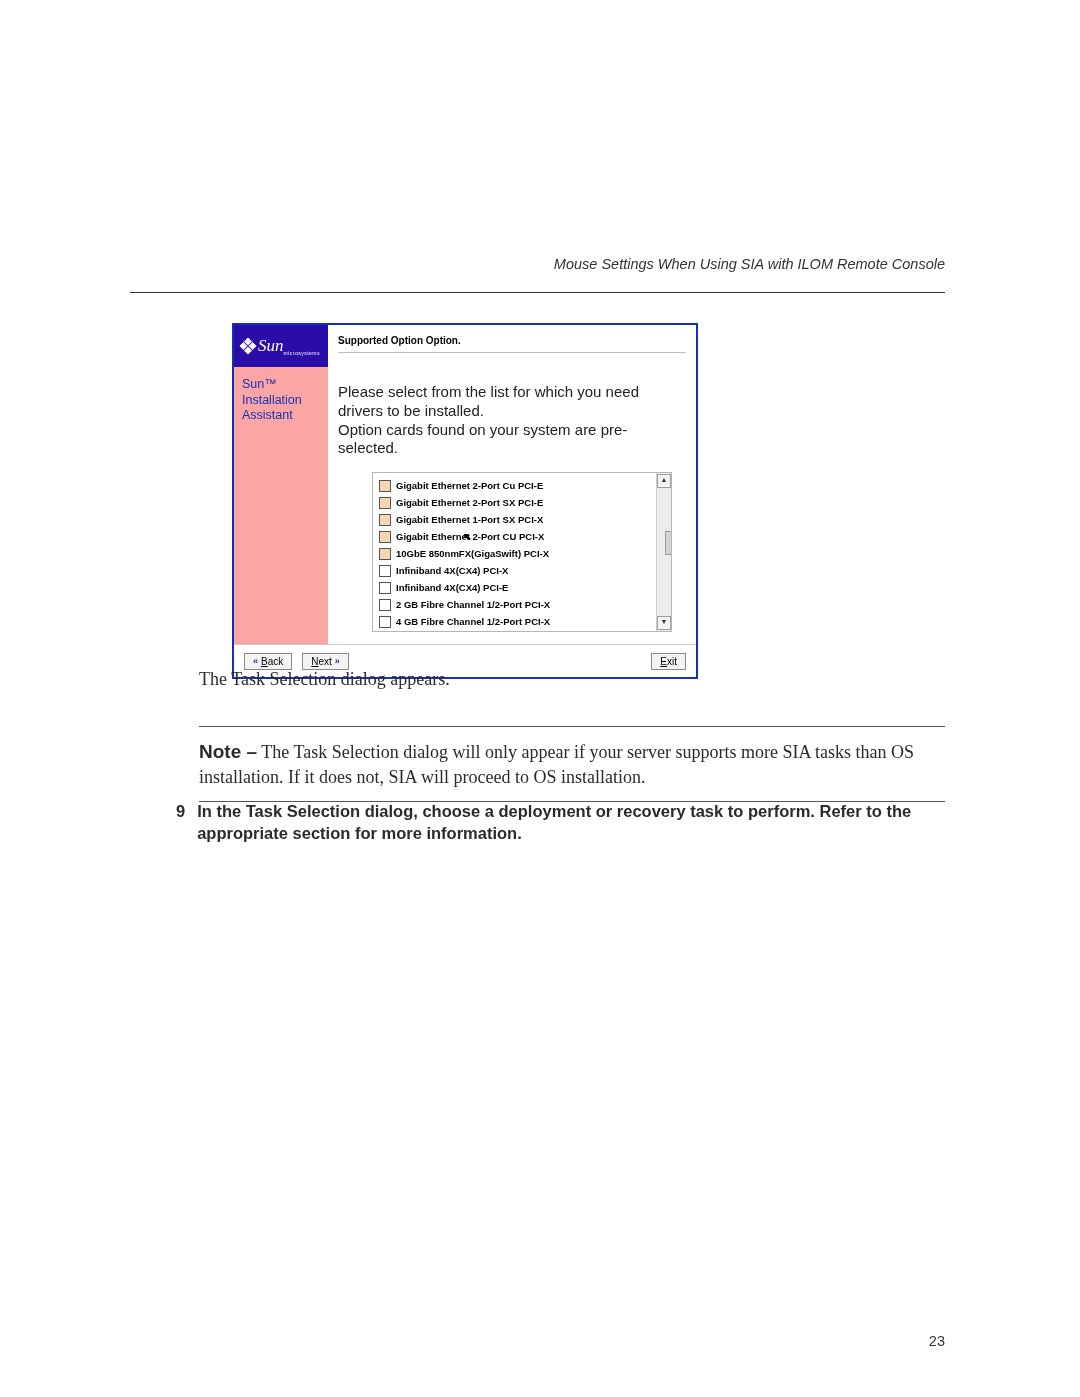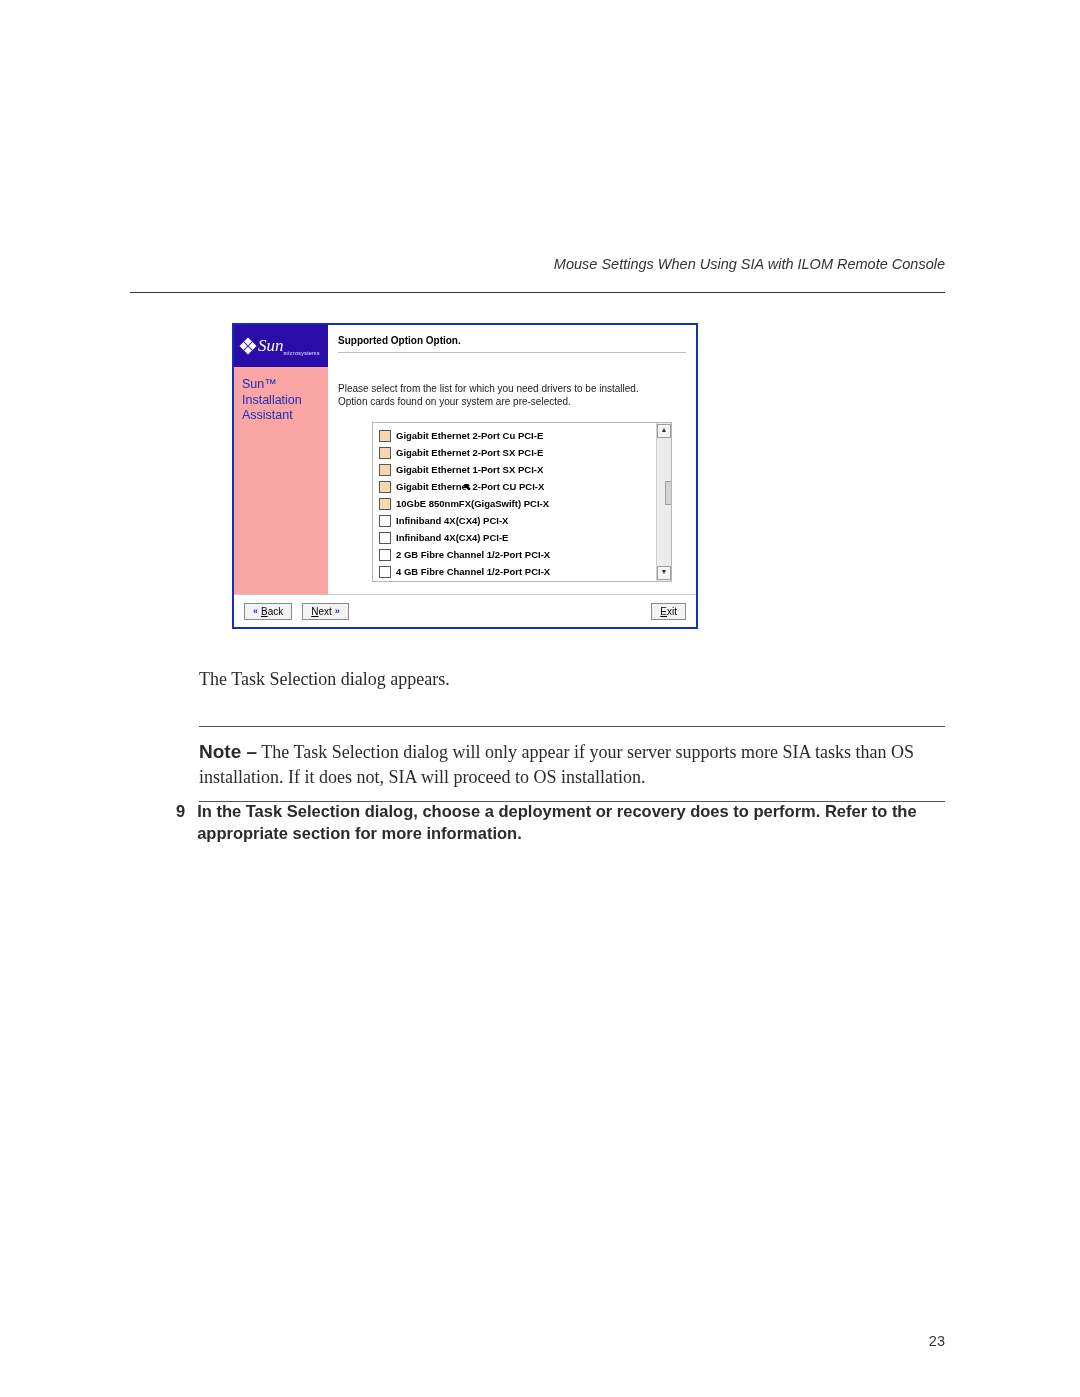--- a/index.html
+++ b/index.html
@@ -113,21 +113,21 @@
   .panel-heading {
     font-size: 10px;
     font-weight: bold;
     color: #000;
     border-bottom: 1px solid #bfbfbf;
     padding: 0 0 6px 0;
     margin-bottom: 30px;
     font-family: Verdana, Geneva, sans-serif;
   }
   .instructions {
-    font-size: 10px;
+    font-size: 15px;
     color: #222;
     line-height: 1.25;
     margin-bottom: 14px;
     font-family: Verdana, Geneva, sans-serif;
   }
 
   .listbox-wrap {
     display: flex;
     margin: 0 14px 8px 34px;
     border: 1px solid #b6b6b6;
@@ -358,17 +358,17 @@
   </div>
 
   <div class="body-text para1">The Task Selection dialog appears.</div>
 
   <div class="note-block">
     <span class="note-label">Note –</span><span> The Task Selection dialog will only appear if your server supports more SIA tasks than OS installation. If it does not, SIA will proceed to OS installation.</span>
   </div>
 
   <div class="step">
     <div class="step-num">9</div>
-    <div class="step-text">In the Task Selection dialog, choose a deployment or recovery does to perform. Refer to the appropriate section for more information.</div>
+    <div class="step-text">In the Task Selection dialog, choose a deployment or recovery task to perform. Refer to the appropriate section for more information.</div>
   </div>
 
   <div class="page-num">23</div>
 </div>
 
 </body></html>

